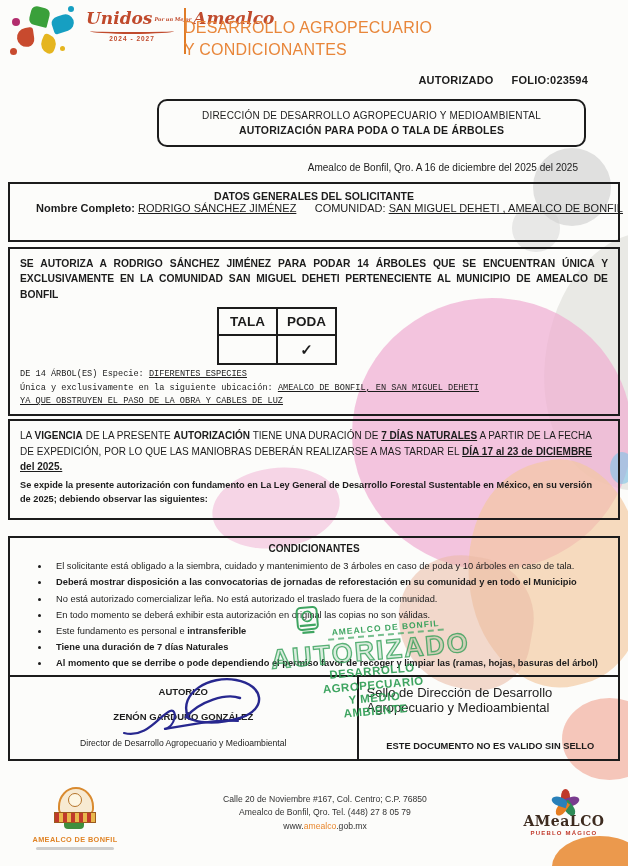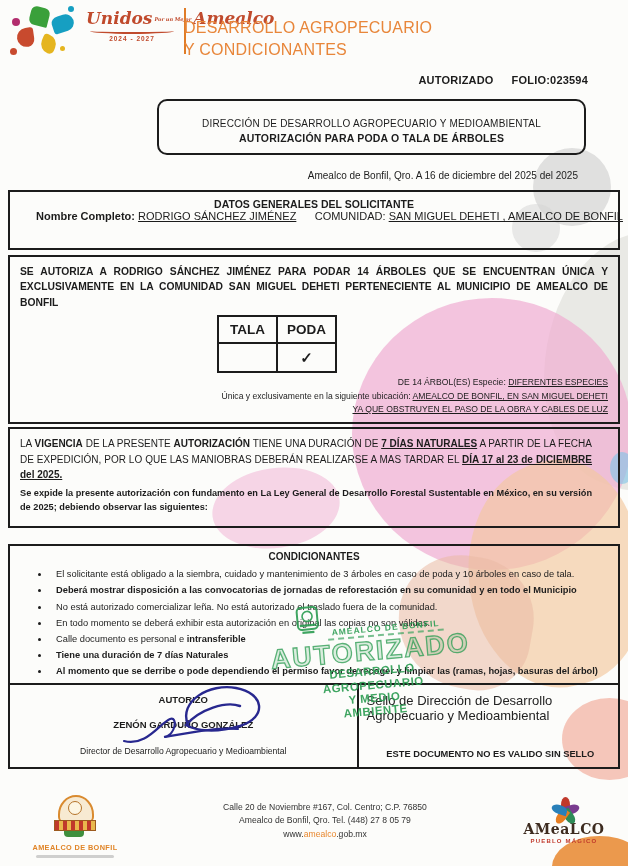--- a/index.html
+++ b/index.html
@@ -39,40 +39,40 @@
   .slogan .mini{display:inline-block;font-size:5px;line-height:1.1;vertical-align:middle;margin:0 2px;}
   .slogan .swoosh{border-bottom:2px solid #c04a2c;border-radius:50%;height:4px;margin:1px 4px 1px 4px;}
   .slogan .years{font-size:6.5px;letter-spacing:1px;font-weight:bold;}
   .hdr-divider{position:absolute;left:184px;top:8px;width:2px;height:46px;background:#e07c26;}
   .dept{position:absolute;left:184px;top:17px;color:#e8863a;font-size:16px;line-height:1.35;letter-spacing:.2px;}
   
   .folio-row{margin:12px 40px 0 0;text-align:right;font-weight:bold;font-size:11px;letter-spacing:.2px;}
   .folio-row .gap{display:inline-block;width:18px;}
   
   .title-box{margin:13px 42px 0 157px;border:2px solid #1c1c1c;border-radius:10px;padding:9px 8px;text-align:center;background:transparent;}
-  .title-box .t1{font-size:10px;letter-spacing:.2px;margin-top:8px;}
+  .title-box .t1{font-size:10px;letter-spacing:.2px;}
   .title-box .t2{font-size:10.5px;font-weight:bold;margin-top:3px;letter-spacing:.2px;}
   
   .date-row{margin:15px 50px 0 0;text-align:right;font-size:10px;}
   .date-row .d{font-weight:normal;}
   
   .box{border:2px solid #1c1c1c;margin:0 8px;background:transparent;}
   .datos{margin-top:9px;padding:6px 10px 26px 10px;}
   .datos .sect-title{text-align:center;font-weight:bold;font-size:10.5px;}
   .datos .fields{font-size:11px;white-space:nowrap;padding-left:16px;}
   .lbl-b{font-weight:bold;}
   .u{text-decoration:underline;}
   
   .autoriza{margin-top:5px;padding:7px 10px 6px 10px;}
   .autoriza .para{font-weight:bold;font-size:10.3px;line-height:1.5;text-align:justify;}
   .permit-table{margin:5px 0 3px 197px;border-collapse:collapse;}
   .permit-table td{border:2px solid #1c1c1c;width:55px;text-align:center;}
   .permit-table .h td{font-weight:bold;font-size:13.5px;height:23px;}
   .permit-table .v td{height:25px;font-size:15px;font-weight:bold;}
-  .small-lines{text-align:right;font-size:8.6px;line-height:1.55;margin-top:2px;}
+  .small-lines{text-align:left;font-size:8.6px;line-height:1.55;margin-top:2px;font-family:Liberation Mono, monospace;}
   
   .vigencia{margin-top:3px;padding:7px 26px 12px 10px;}
   .vigencia .para{font-size:10px;line-height:1.55;text-align:justify;}
   .vigencia .b{font-weight:bold;}
   .vigencia .bu{font-weight:bold;text-decoration:underline;}
   .vigencia .note{font-weight:bold;font-size:9.2px;line-height:1.5;margin-top:4px;text-align:justify;}
   
   .condiciones{margin-top:16px;padding:5px 8px 2px 8px;}
   .condiciones .sect-title{text-align:center;font-weight:bold;font-size:10px;}
   .condiciones ul{margin:4px 0 2px 0;padding-left:32px;}
@@ -221,21 +221,21 @@
     <div class="note">Se expide la presente autorización con fundamento en La Ley General de Desarrollo Forestal Sustentable en México, en su versión de 2025; debiendo observar las siguientes:</div>
   </div>
 
   <div class="box condiciones">
     <div class="sect-title">CONDICIONANTES</div>
     <ul>
       <li>El solicitante está obligado a la siembra, cuidado y mantenimiento de 3 árboles en caso de poda y 10 árboles en caso de tala.</li>
       <li class="b">Deberá mostrar disposición a las convocatorias de jornadas de reforestación en su comunidad y en todo el Municipio</li>
       <li>No está autorizado comercializar leña. No está autorizado el traslado fuera de la comunidad.</li>
       <li>En todo momento se deberá exhibir esta autorización en original las copias no son válidas.</li>
-      <li><span>Calle documento es personal e </span><span class="lbl-b">intransferible</span></li>
+      <li><span>Este fundamento es personal e </span><span class="lbl-b">intransferible</span></li>
       <li class="b">Tiene una duración de 7 días Naturales</li>
       <li class="b">Al momento que se derribe o pode dependiendo el permiso favor de recoger y limpiar las (ramas, hojas, basuras del árbol)</li>
     </ul>
   </div>
 
   <div class="box sig-box">
     <div class="sig-left">
       <div class="auth-lbl">AUTORIZO</div>
       <svg class="sig-scribble" width="175" height="76" viewBox="0 0 175 76">
         <path d="M70 46 C 60 22, 92 4, 118 9 C 146 14, 150 38, 122 47 C 98 54, 78 52, 68 46 C 82 30, 108 22, 122 27" fill="none" stroke="#28288F" stroke-width="2.4" stroke-linecap="round"></path>

